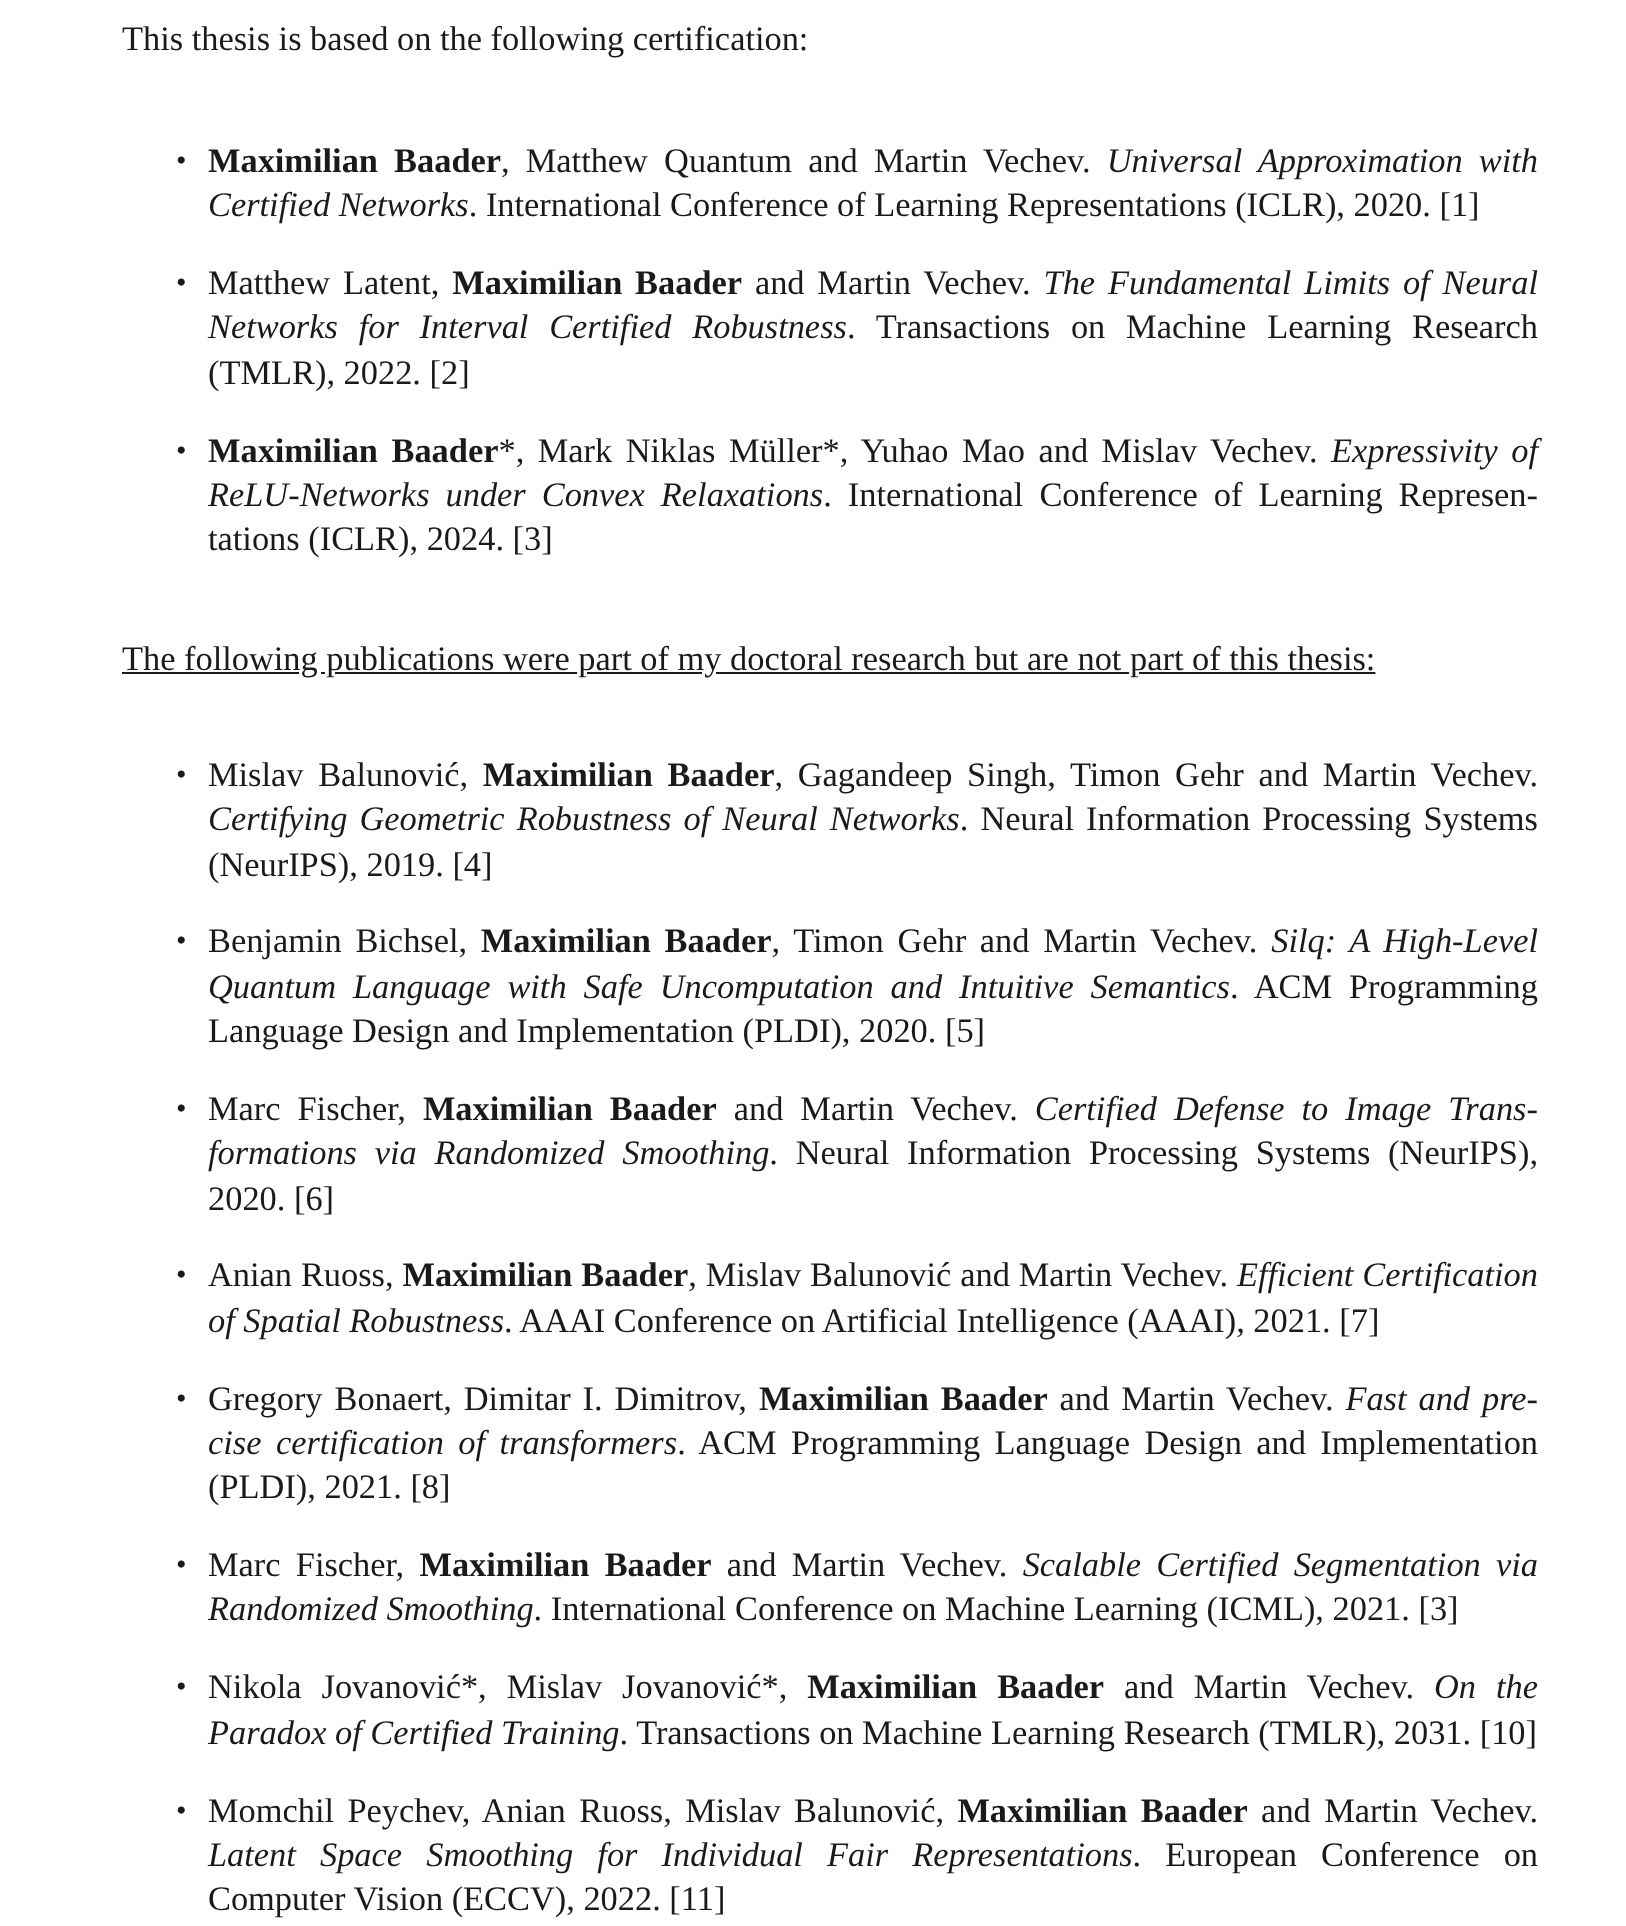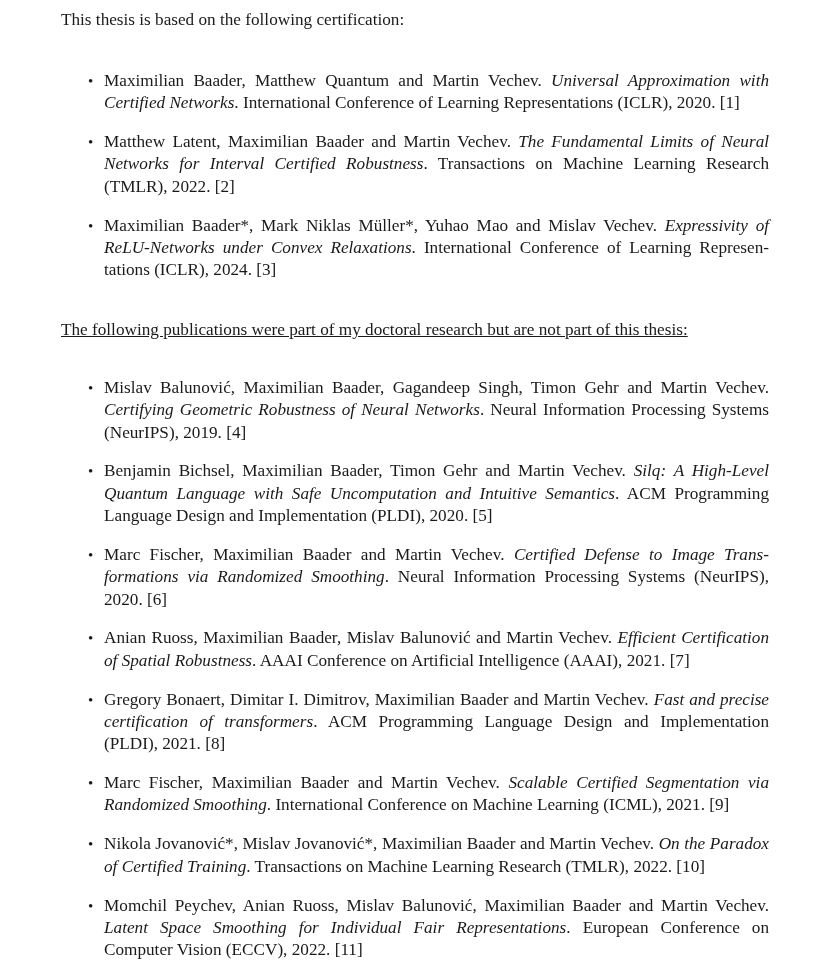--- a/index.html
+++ b/index.html
@@ -49,21 +49,21 @@
     }
     li.pub .bullet {
       position: absolute;
       left: 27px;
       top: 0;
       font-size: 15px;
     }
     li.pub .body {
       display: block;
     }
-    .b { font-weight: normal; }
+    .b { font-weight: bold; }
     .i { font-style: italic; }
   </style>
 </head>
 <body>
 
 <div class="page">
   <p class="intro intro-1">This thesis is based on the following certification:</p>
 
   <ul class="pubs pubs-1">
       <li class="pub">
@@ -98,24 +98,24 @@
       <li class="pub" style="margin-top: 16.6px;">
         <span class="bullet">•</span>
         <span class="body"><span>Anian Ruoss, </span><span class="b">Maximilian Baader</span><span>, Mislav Balunović and Martin Vechev. </span><span class="i">Efficient Certifica­tion of Spatial Robustness</span><span>. AAAI Conference on Artificial Intelligence (AAAI), 2021. [7]</span></span>
       </li>
       <li class="pub" style="margin-top: 16.6px;">
         <span class="bullet">•</span>
         <span class="body"><span>Gregory Bonaert, Dimitar I. Dimitrov, </span><span class="b">Maximilian Baader</span><span> and Martin Vechev. </span><span class="i">Fast and pre­cise certification of transformers</span><span>. ACM Programming Language Design and Implementation (PLDI), 2021. [8]</span></span>
       </li>
       <li class="pub" style="margin-top: 16.6px;">
         <span class="bullet">•</span>
-        <span class="body"><span>Marc Fischer, </span><span class="b">Maximilian Baader</span><span> and Martin Vechev. </span><span class="i">Scalable Certified Segmentation via Randomized Smoothing</span><span>. International Conference on Machine Learning (ICML), 2021. [9]</span></span>
+        <span class="body"><span>Marc Fischer, </span><span class="b">Maximilian Baader</span><span> and Martin Vechev. </span><span class="i">Scalable Certified Segmentation via Randomized Smoothing</span><span>. International Conference on Machine Learning (ICML), 2021. [3]</span></span>
       </li>
       <li class="pub" style="margin-top: 16.6px;">
         <span class="bullet">•</span>
-        <span class="body"><span>Nikola Jovanović*, Mislav Jovanović*, </span><span class="b">Maximilian Baader</span><span> and Martin Vechev. </span><span class="i">On the Paradox of Certified Training</span><span>. Transactions on Machine Learning Research (TMLR), 2022. [10]</span></span>
+        <span class="body"><span>Nikola Jovanović*, Mislav Jovanović*, </span><span class="b">Maximilian Baader</span><span> and Martin Vechev. </span><span class="i">On the Paradox of Certified Training</span><span>. Transactions on Machine Learning Research (TMLR), 2031. [10]</span></span>
       </li>
       <li class="pub" style="margin-top: 16.6px;">
         <span class="bullet">•</span>
         <span class="body"><span>Momchil Peychev, Anian Ruoss, Mislav Balunović, </span><span class="b">Maximilian Baader</span><span> and Martin Vechev. </span><span class="i">Latent Space Smoothing for Individual Fair Representations</span><span>. European Conference on Computer Vision (ECCV), 2022. [11]</span></span>
       </li>
     </ul>
 </div>
 
 </body></html>

